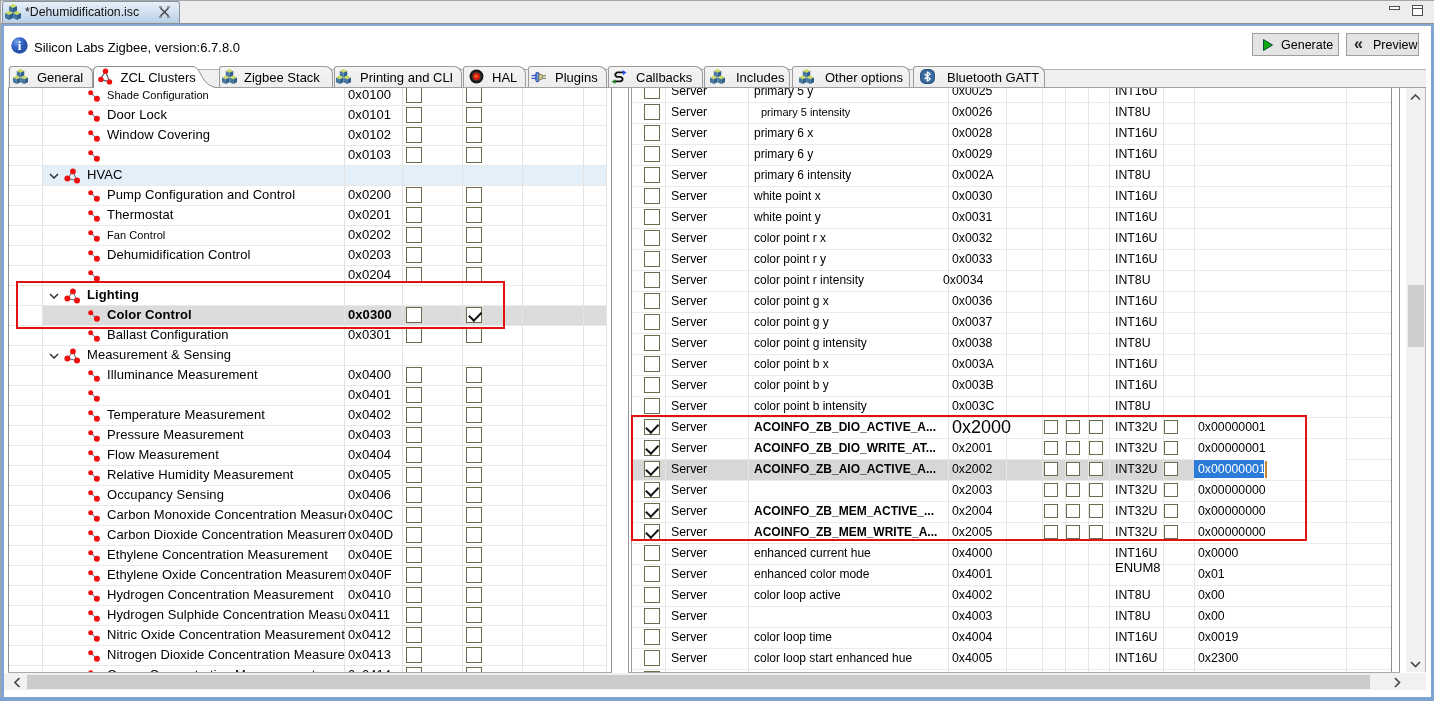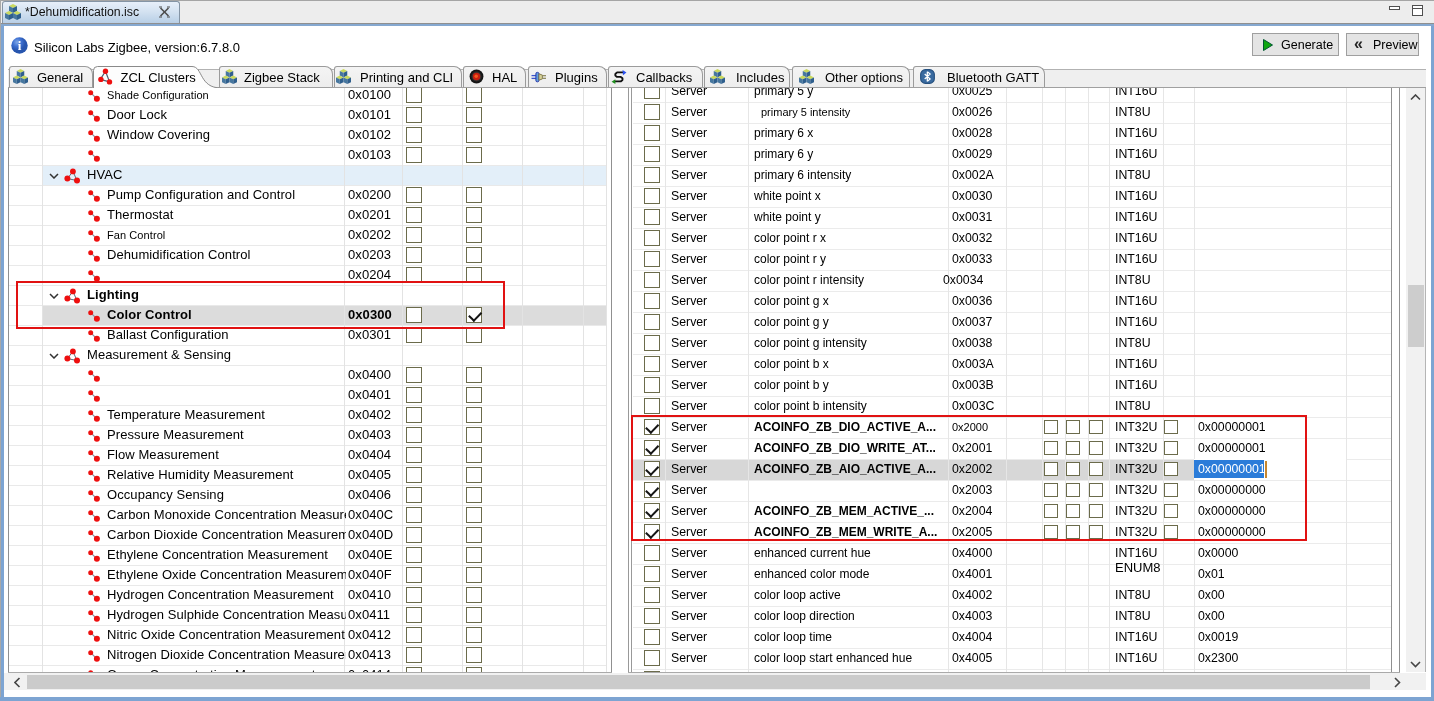--- a/index.html
+++ b/index.html
@@ -322,20 +322,21 @@
 <svg class="a" style="left:41px;top:265px" width="10" height="6">
       <use href="#chev"></use>
     </svg>
 <svg class="a" style="left:55px;top:259px" width="18" height="18">
       <use href="#grpico"></use>
     </svg>
 <div class="t" style="left:79px;top:257px;font-size:13px;letter-spacing:0.08px;line-height:20px">Measurement &amp; Sensing</div>
 <svg class="a" style="left:80px;top:282px" width="12" height="12">
       <use href="#leafico"></use>
     </svg>
+<div class="t" style="left:99px;top:277px;font-size:13px;letter-spacing:0.08px;line-height:20px;width:239px;overflow:hidden">Illuminance Measurement</div>
 <div class="t" style="left:340px;top:277px;font-size:13px;letter-spacing:0.08px;line-height:20px">0x0400</div>
 <div class="ck c15" style="left:398px;top:279px"></div>
 <div class="ck c15" style="left:458px;top:279px"></div>
 <svg class="a" style="left:80px;top:302px" width="12" height="12">
       <use href="#leafico"></use>
     </svg>
 <div class="t" style="left:340px;top:297px;font-size:13px;letter-spacing:0.08px;line-height:20px">0x0401</div>
 <div class="ck c15" style="left:398px;top:299px"></div>
 <div class="ck c15" style="left:458px;top:299px"></div>
 <svg class="a" style="left:80px;top:322px" width="12" height="12">
@@ -558,21 +559,21 @@
 <div class="t" style="left:319px;top:286.5px;font-size:12.3px;line-height:21px">0x003B</div>
 <div class="t" style="left:482px;top:286.5px;font-size:12.3px;line-height:21px">INT16U</div>
 <div class="ck c16" style="left:10.5px;top:310.0px"></div>
 <div class="t" style="left:38px;top:307.5px;font-size:12.3px;line-height:21px">Server</div>
 <div class="t" style="left:121px;top:307.5px;font-size:12px;line-height:21px;width:193px;overflow:hidden">color point b intensity</div>
 <div class="t" style="left:319px;top:307.5px;font-size:12.3px;line-height:21px">0x003C</div>
 <div class="t" style="left:482px;top:307.5px;font-size:12.3px;line-height:21px">INT8U</div>
 <div class="ck c16 on" style="left:10.5px;top:331.0px"></div>
 <div class="t" style="left:38px;top:328.5px;font-size:12.3px;line-height:21px">Server</div>
 <div class="t" style="left:121px;top:328.5px;font-weight:bold;font-size:12px;line-height:21px;width:193px;overflow:hidden">ACOINFO_ZB_DIO_ACTIVE_A...</div>
-<div class="t" style="left:319px;top:328.5px;font-size:11px;line-height:21px">0x2000</div>
+<div class="t" style="left:319px;top:328.5px;font-size:18px;line-height:21px">0x2000</div>
 <div class="t" style="left:482px;top:328.5px;font-size:12.3px;line-height:21px">INT32U</div>
 <div class="ck c14" style="left:410.5px;top:331.5px"></div>
 <div class="ck c14" style="left:433px;top:331.5px"></div>
 <div class="ck c14" style="left:455.5px;top:331.5px"></div>
 <div class="ck c14" style="left:531px;top:331.5px"></div>
 <div class="t" style="left:565px;top:328.5px;font-size:12.3px;line-height:21px">0x00000001</div>
 <div class="ck c16 on" style="left:10.5px;top:352.0px"></div>
 <div class="t" style="left:38px;top:349.5px;font-size:12.3px;line-height:21px">Server</div>
 <div class="t" style="left:121px;top:349.5px;font-weight:bold;font-size:12px;line-height:21px;width:193px;overflow:hidden">ACOINFO_ZB_DIO_WRITE_AT...</div>
 <div class="t" style="left:319px;top:349.5px;font-size:12.3px;line-height:21px">0x2001</div>
@@ -637,21 +638,20 @@
 <div class="t" style="left:482px;top:469px;font-size:13px;line-height:21px">ENUM8</div>
 <div class="t" style="left:565px;top:475.5px;font-size:12.3px;line-height:21px">0x01</div>
 <div class="ck c16" style="left:10.5px;top:499.0px"></div>
 <div class="t" style="left:38px;top:496.5px;font-size:12.3px;line-height:21px">Server</div>
 <div class="t" style="left:121px;top:496.5px;font-size:12px;line-height:21px;width:193px;overflow:hidden">color loop active</div>
 <div class="t" style="left:319px;top:496.5px;font-size:12.3px;line-height:21px">0x4002</div>
 <div class="t" style="left:482px;top:496.5px;font-size:12.3px;line-height:21px">INT8U</div>
 <div class="t" style="left:565px;top:496.5px;font-size:12.3px;line-height:21px">0x00</div>
 <div class="ck c16" style="left:10.5px;top:520.0px"></div>
 <div class="t" style="left:38px;top:517.5px;font-size:12.3px;line-height:21px">Server</div>
-<div class="t" style="left:121px;top:517.5px;font-size:12px;line-height:21px;width:193px;overflow:hidden">color loop direction</div>
 <div class="t" style="left:319px;top:517.5px;font-size:12.3px;line-height:21px">0x4003</div>
 <div class="t" style="left:482px;top:517.5px;font-size:12.3px;line-height:21px">INT8U</div>
 <div class="t" style="left:565px;top:517.5px;font-size:12.3px;line-height:21px">0x00</div>
 <div class="ck c16" style="left:10.5px;top:541.0px"></div>
 <div class="t" style="left:38px;top:538.5px;font-size:12.3px;line-height:21px">Server</div>
 <div class="t" style="left:121px;top:538.5px;font-size:12px;line-height:21px;width:193px;overflow:hidden">color loop time</div>
 <div class="t" style="left:319px;top:538.5px;font-size:12.3px;line-height:21px">0x4004</div>
 <div class="t" style="left:482px;top:538.5px;font-size:12.3px;line-height:21px">INT16U</div>
 <div class="t" style="left:565px;top:538.5px;font-size:12.3px;line-height:21px">0x0019</div>
 <div class="ck c16" style="left:10.5px;top:562.0px"></div>

